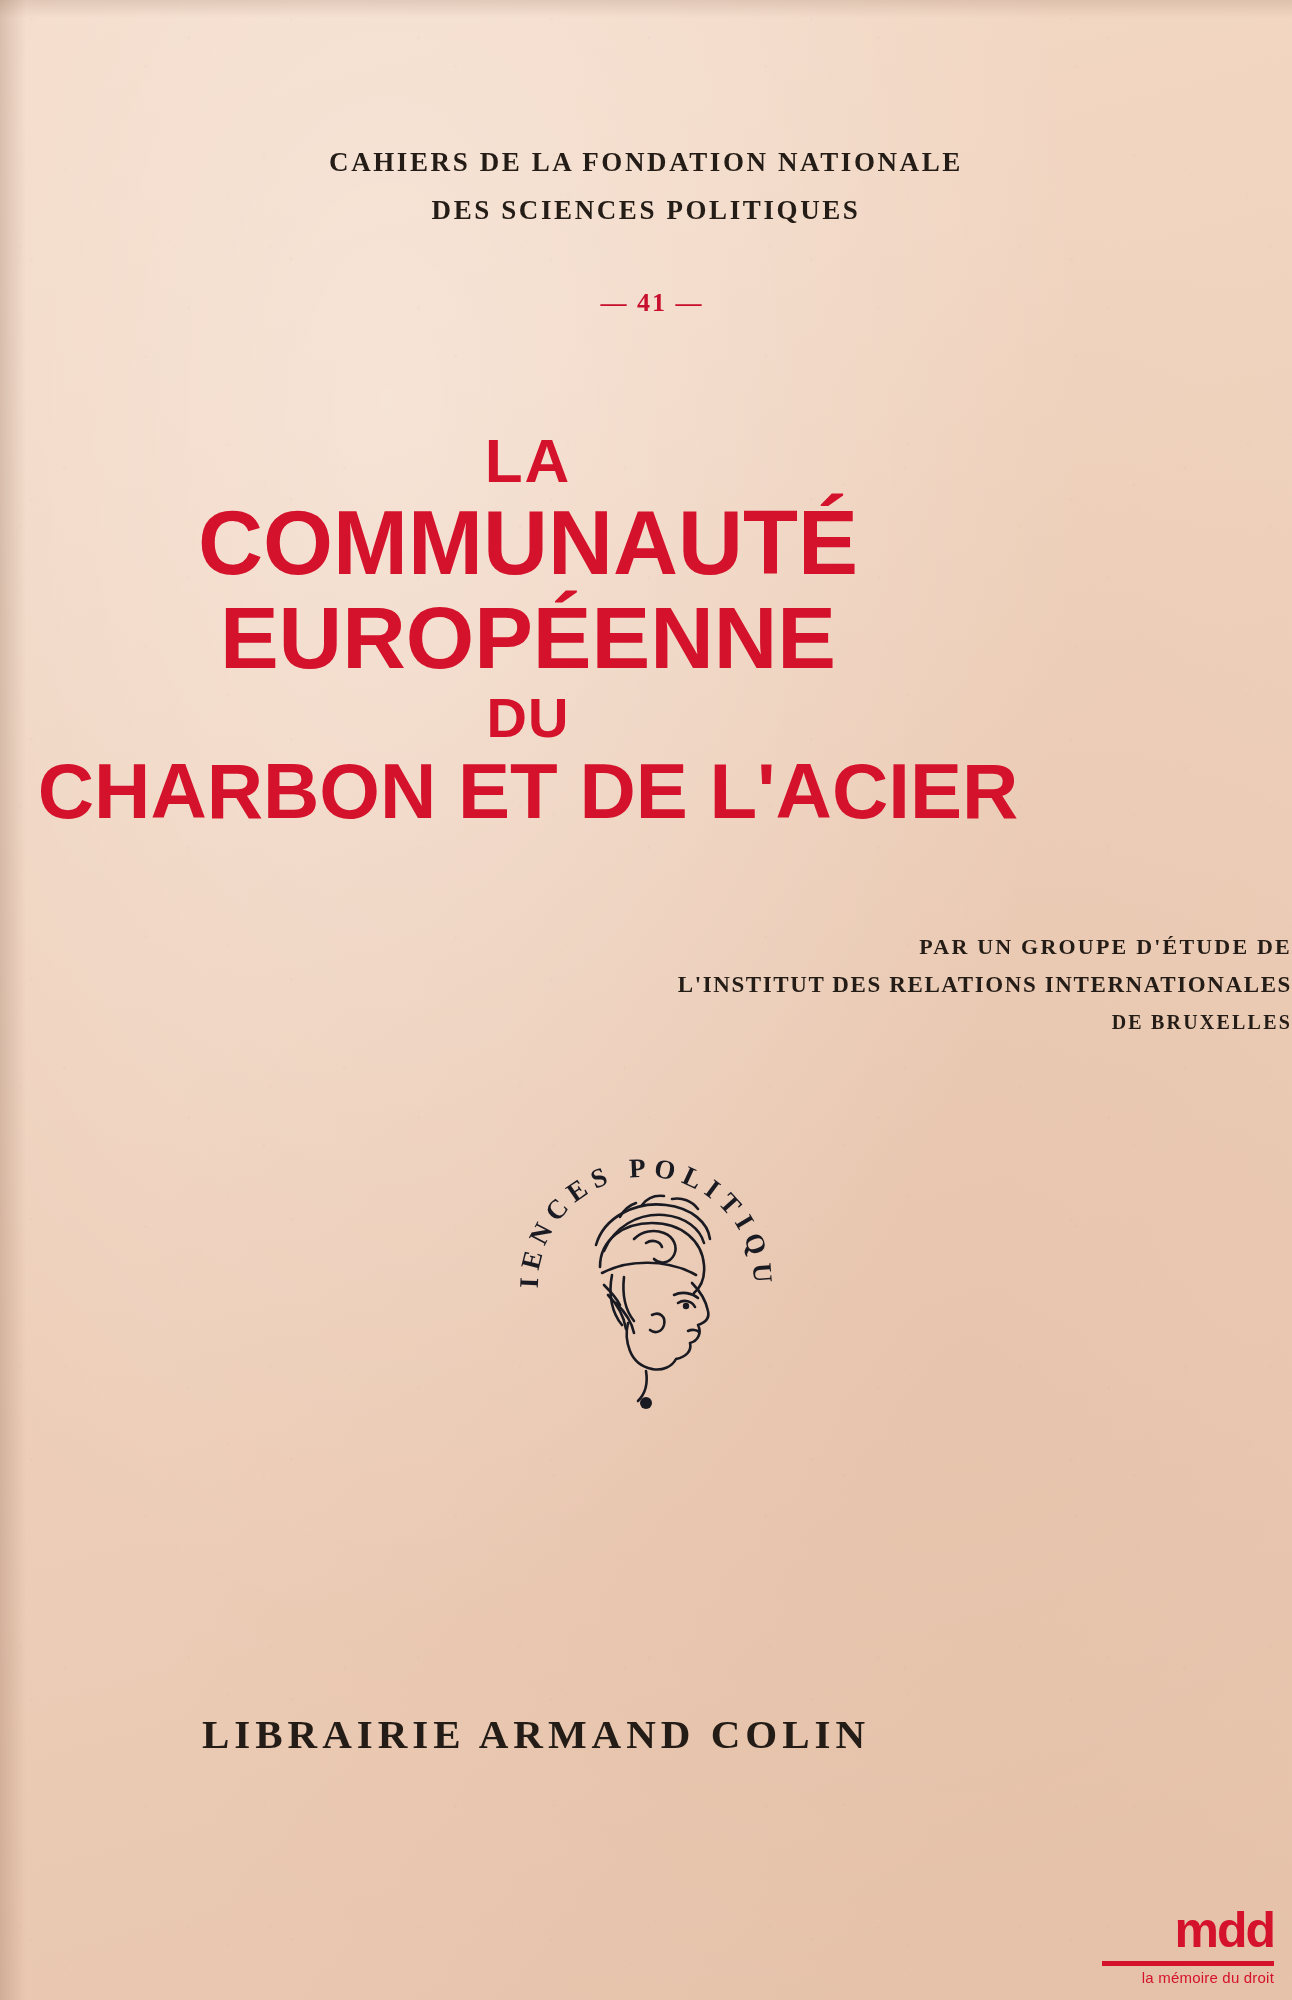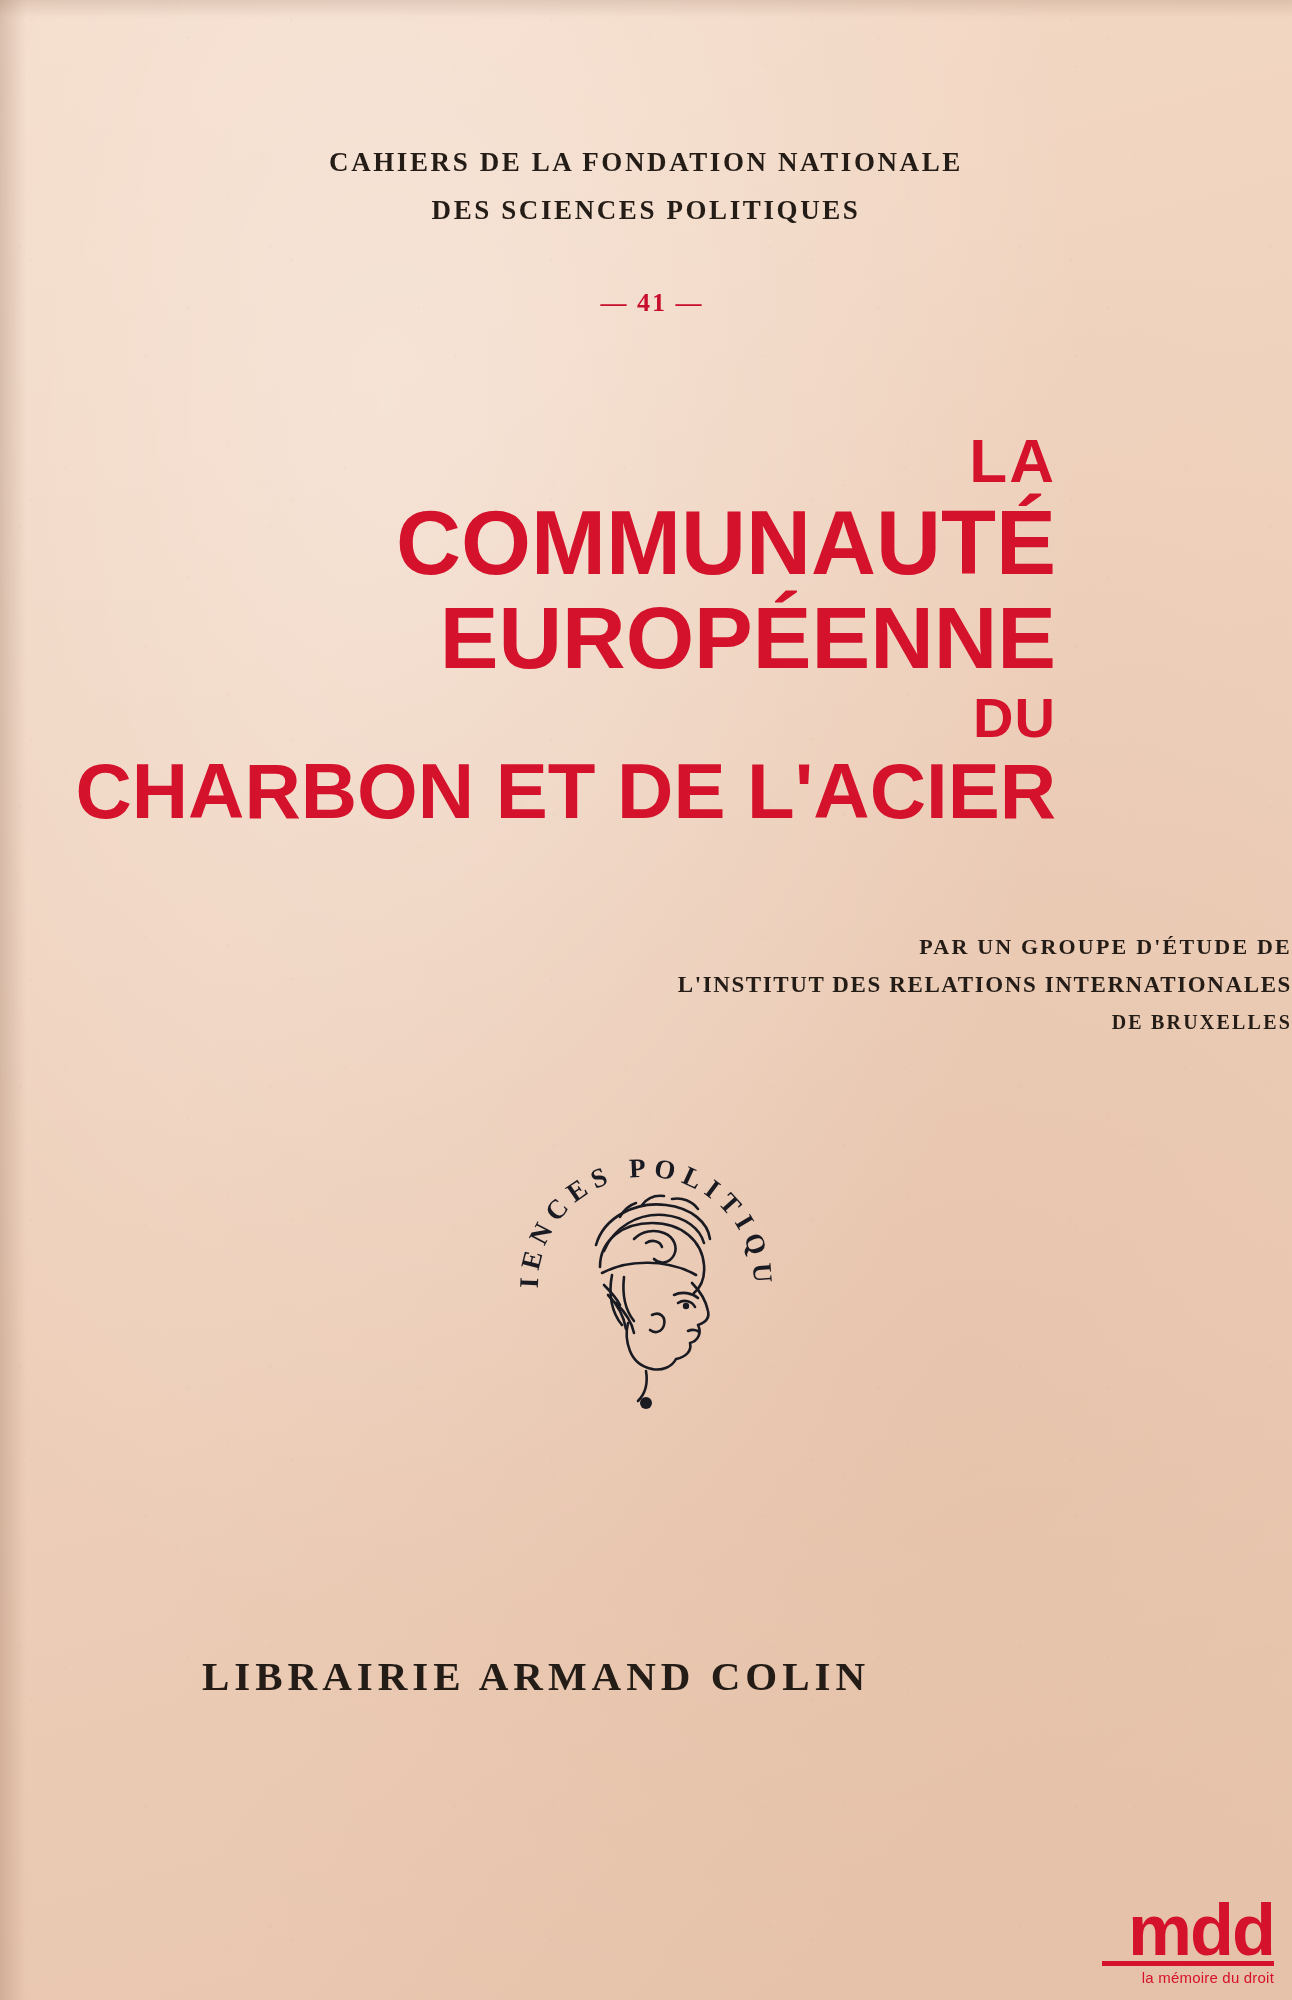--- a/index.html
+++ b/index.html
@@ -89,21 +89,21 @@
     font-size: 26px;
     letter-spacing: 2px;
   }
 
   
   #main-title {
     position: absolute;
     top: 430px;
     left: 0;
     width: 1056px;
-    text-align: right;
+    text-align: center;
     color: #d5122b;
   }
   .title-line {
     font-family: "Liberation Sans", sans-serif;
     font-weight: bold;
     color: #d5122b;
     white-space: nowrap;
     line-height: 1.0;
   }
   .t-la      { font-size: 62px; letter-spacing: 2px; margin-bottom: 6px; }
@@ -149,21 +149,21 @@
     top: 1135px;
     left: 50%;
     transform: translateX(-50%);
     width: 300px;
     height: 300px;
   }
 
   
   #publisher {
     position: absolute;
-    top: 1652px;
+    top: 1710px;
     left: 0;
     width: 1072px;
     text-align: center;
     font-family: "Liberation Serif", serif;
     font-weight: bold;
     font-size: 41px;
     letter-spacing: 5px;
     color: #241c16;
     white-space: nowrap;
   }
@@ -172,21 +172,21 @@
   #mdd-logo {
     position: absolute;
     right: 18px;
     bottom: 14px;
     width: 180px;
     text-align: right;
   }
   #mdd-mark {
     font-family: "Liberation Sans", sans-serif;
     font-weight: bold;
-    font-size: 72px;
+    font-size: 50px;
     line-height: 58px;
     color: #d5122b;
     letter-spacing: -2px;
     position: relative;
     display: inline-block;
   }
   #mdd-rule {
     height: 5px;
     background: #d5122b;
     width: 172px;

